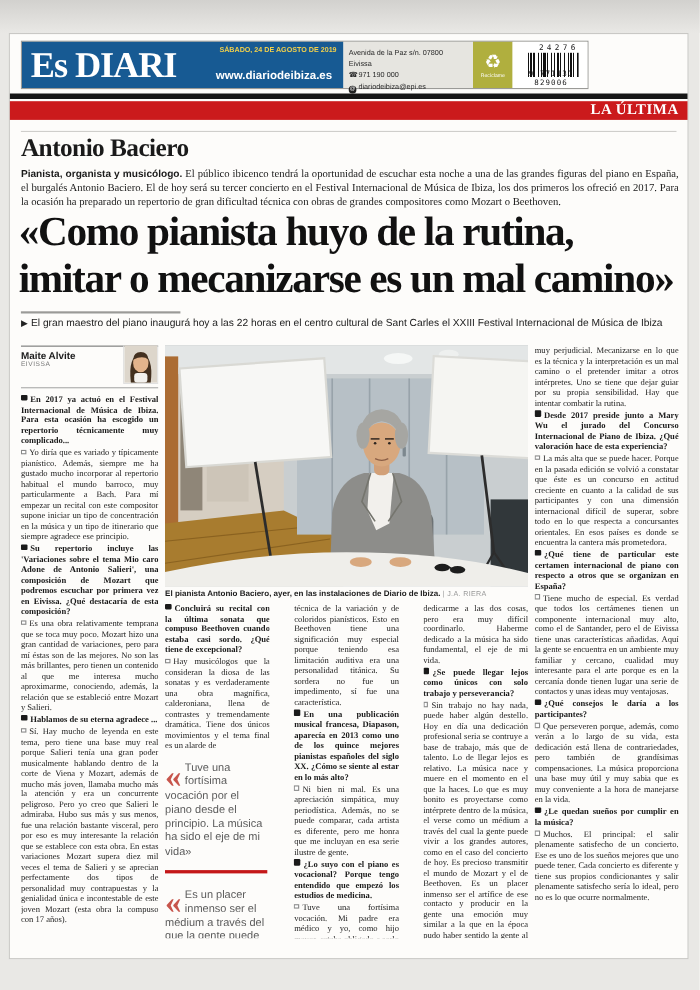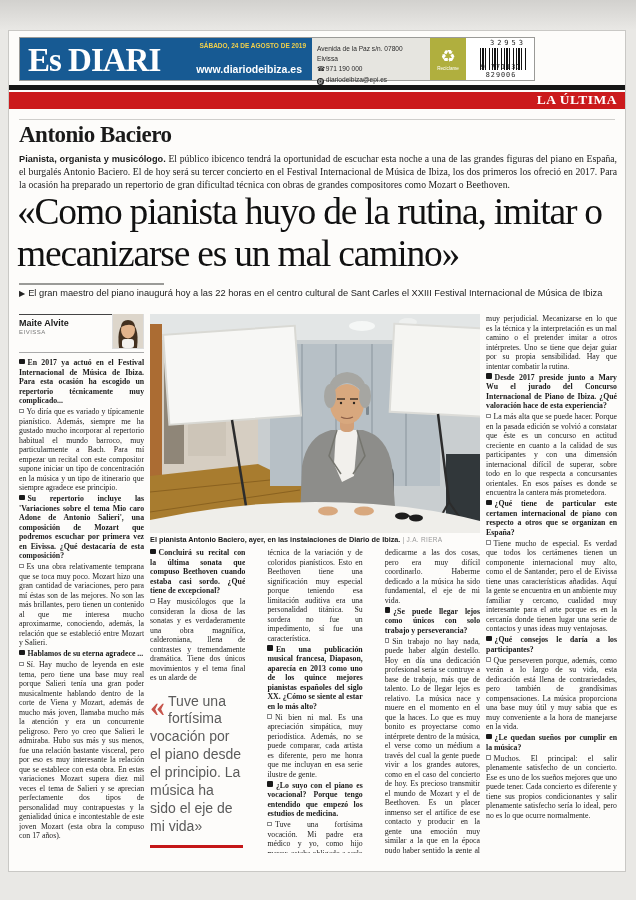--- a/index.html
+++ b/index.html
@@ -26,21 +26,21 @@
 
   .blackbar{position:absolute;left:0;top:54px;width:616px;height:5px;background:#161616;}
   .redbar{position:absolute;left:0;top:61px;width:616px;height:17px;background:#cb1a1c;}
   .redbar span{position:absolute;right:8px;top:0px;color:#fff;font-size:13.5px;font-weight:bold;font-family:"Liberation Serif",serif;letter-spacing:.5px;}
 
   
   .ruleA{position:absolute;left:10px;top:88px;width:596px;height:0;border-top:1px solid #cfcecb;}
   .kicker{position:absolute;left:10px;top:91px;font-size:23px;font-weight:bold;letter-spacing:-.5px;}
   .intro{position:absolute;left:10px;top:122px;width:598px;font-size:9.7px;line-height:1.3;text-align:justify;}
   .intro b{font-family:"Liberation Sans",sans-serif;font-size:9.2px;}
-  .headline{position:absolute;left:8px;top:160px;width:602px;font-size:37.5px;line-height:1.12;font-weight:normal;letter-spacing:-1.2px;text-align:left;color:#111;}
+  .headline{position:absolute;left:8px;top:160px;width:602px;font-size:37.5px;line-height:1.12;font-weight:bold;letter-spacing:-1.2px;text-align:left;color:#111;}
   .ruleB{position:absolute;left:10px;top:252px;width:145px;border-top:2px solid #9a9a97;}
   .subhead{position:absolute;left:10px;top:257px;width:600px;font-family:"Liberation Sans",sans-serif;font-size:9.3px;color:#222;}
   .subhead .tri{font-size:8px;margin-right:3px;}
 
   
   .bodygrid{position:absolute;left:10px;top:283px;width:598px;height:546px;display:flex;gap:6px;}
   .colL{width:128px;height:546px;overflow:hidden;}
   .middle{width:330px;}
   .colR{width:134px;height:546px;overflow:hidden;}
 
@@ -55,21 +55,21 @@
   .marker{display:inline-block;vertical-align:1px;margin-right:3px;}
   .qa.q .marker{width:5.5px;height:5.5px;background:#1a1a1a;border-radius:1px;}
   .qa.a .marker{width:4.5px;height:4.5px;background:#fff;border:1px solid #8a8a8a;box-sizing:border-box;}
 
   .photo-wrap{width:330px;height:219px;overflow:hidden;background:#c9ced0;}
   .caption{font-family:"Liberation Sans",sans-serif;font-size:7.3px;font-weight:bold;margin:2px 0 4px;}
   .caption .credit{font-weight:normal;color:#999;font-size:6.5px;letter-spacing:.3px;}
   .threecols{display:flex;gap:22px;height:305px;overflow:hidden;}
   .threecols .tc{flex:1;overflow:hidden;}
 
-  .pullquote{margin:10px 2px 14px 0;padding-bottom:9px;border-bottom:3px solid #c41718;font-family:"Liberation Sans",sans-serif;font-size:14px;line-height:1.28;color:#5b5b5b;text-align:left;}
+  .pullquote{margin:10px 2px 14px 0;padding-bottom:9px;border-bottom:3px solid #c41718;font-family:"Liberation Sans",sans-serif;font-size:10px;line-height:1.28;color:#5b5b5b;text-align:left;}
   .qmark{float:left;color:#c7554c;font-size:30px;line-height:.75;font-weight:bold;margin:2px 3px 0 0;font-family:"Liberation Serif",serif;}
   .qmark::before{content:"«";}
 </style>
 </head>
 <body>
 
 <div class="topband"></div>
 
 <div class="sheet">
 
@@ -82,21 +82,21 @@
     <div class="contact">
       <div>Avenida de la Paz s/n. 07800 Eivissa</div>
       <div><span class="ic">☎</span> <span>971 190 000</span></div>
       <div><span class="mailic">@</span> <span>diariodeibiza@epi.es</span></div>
     </div>
     <div class="recy">
       <div class="sym">♻</div>
       <div class="lbl">Recíclame</div>
     </div>
     <div class="bcode">
-      <div class="addon">32953</div>
+      <div class="addon">24276</div>
       <div class="bars"></div>
       <div class="num">9 771131 829006</div>
     </div>
   </div>
 
   <div class="blackbar"></div>
   <div class="redbar">
     <span>LA ÚLTIMA</span>
   </div>
 

